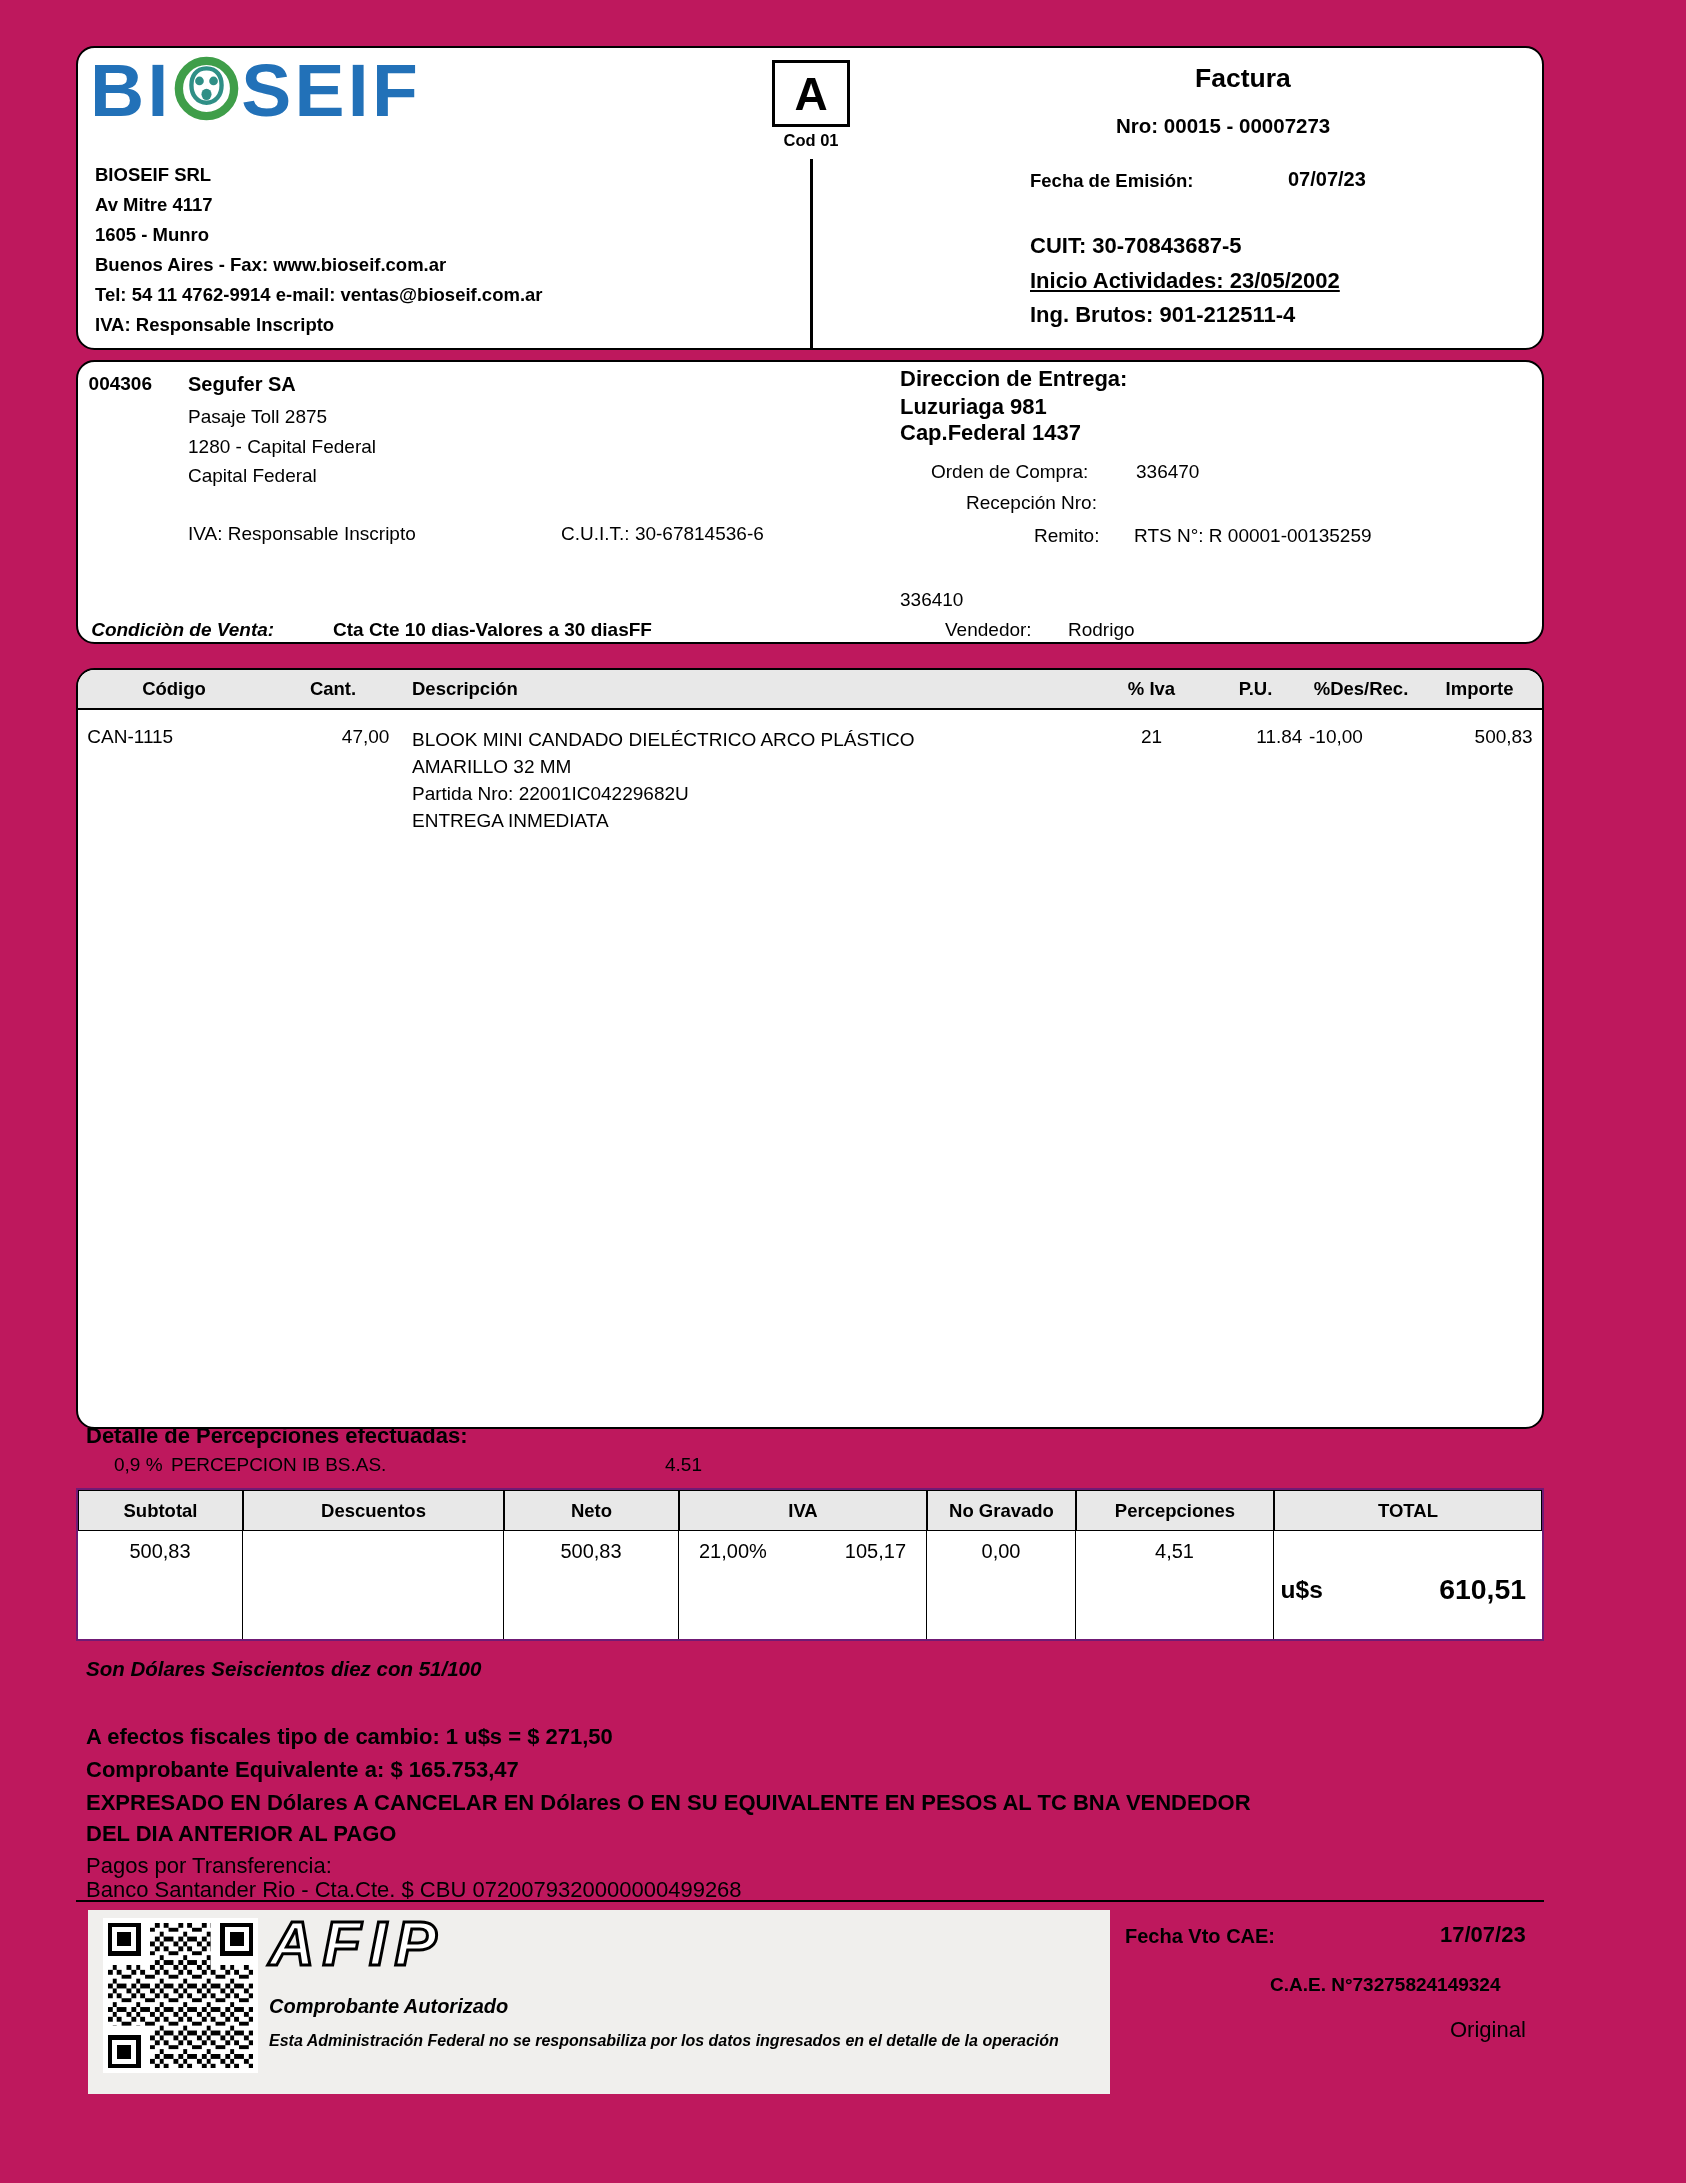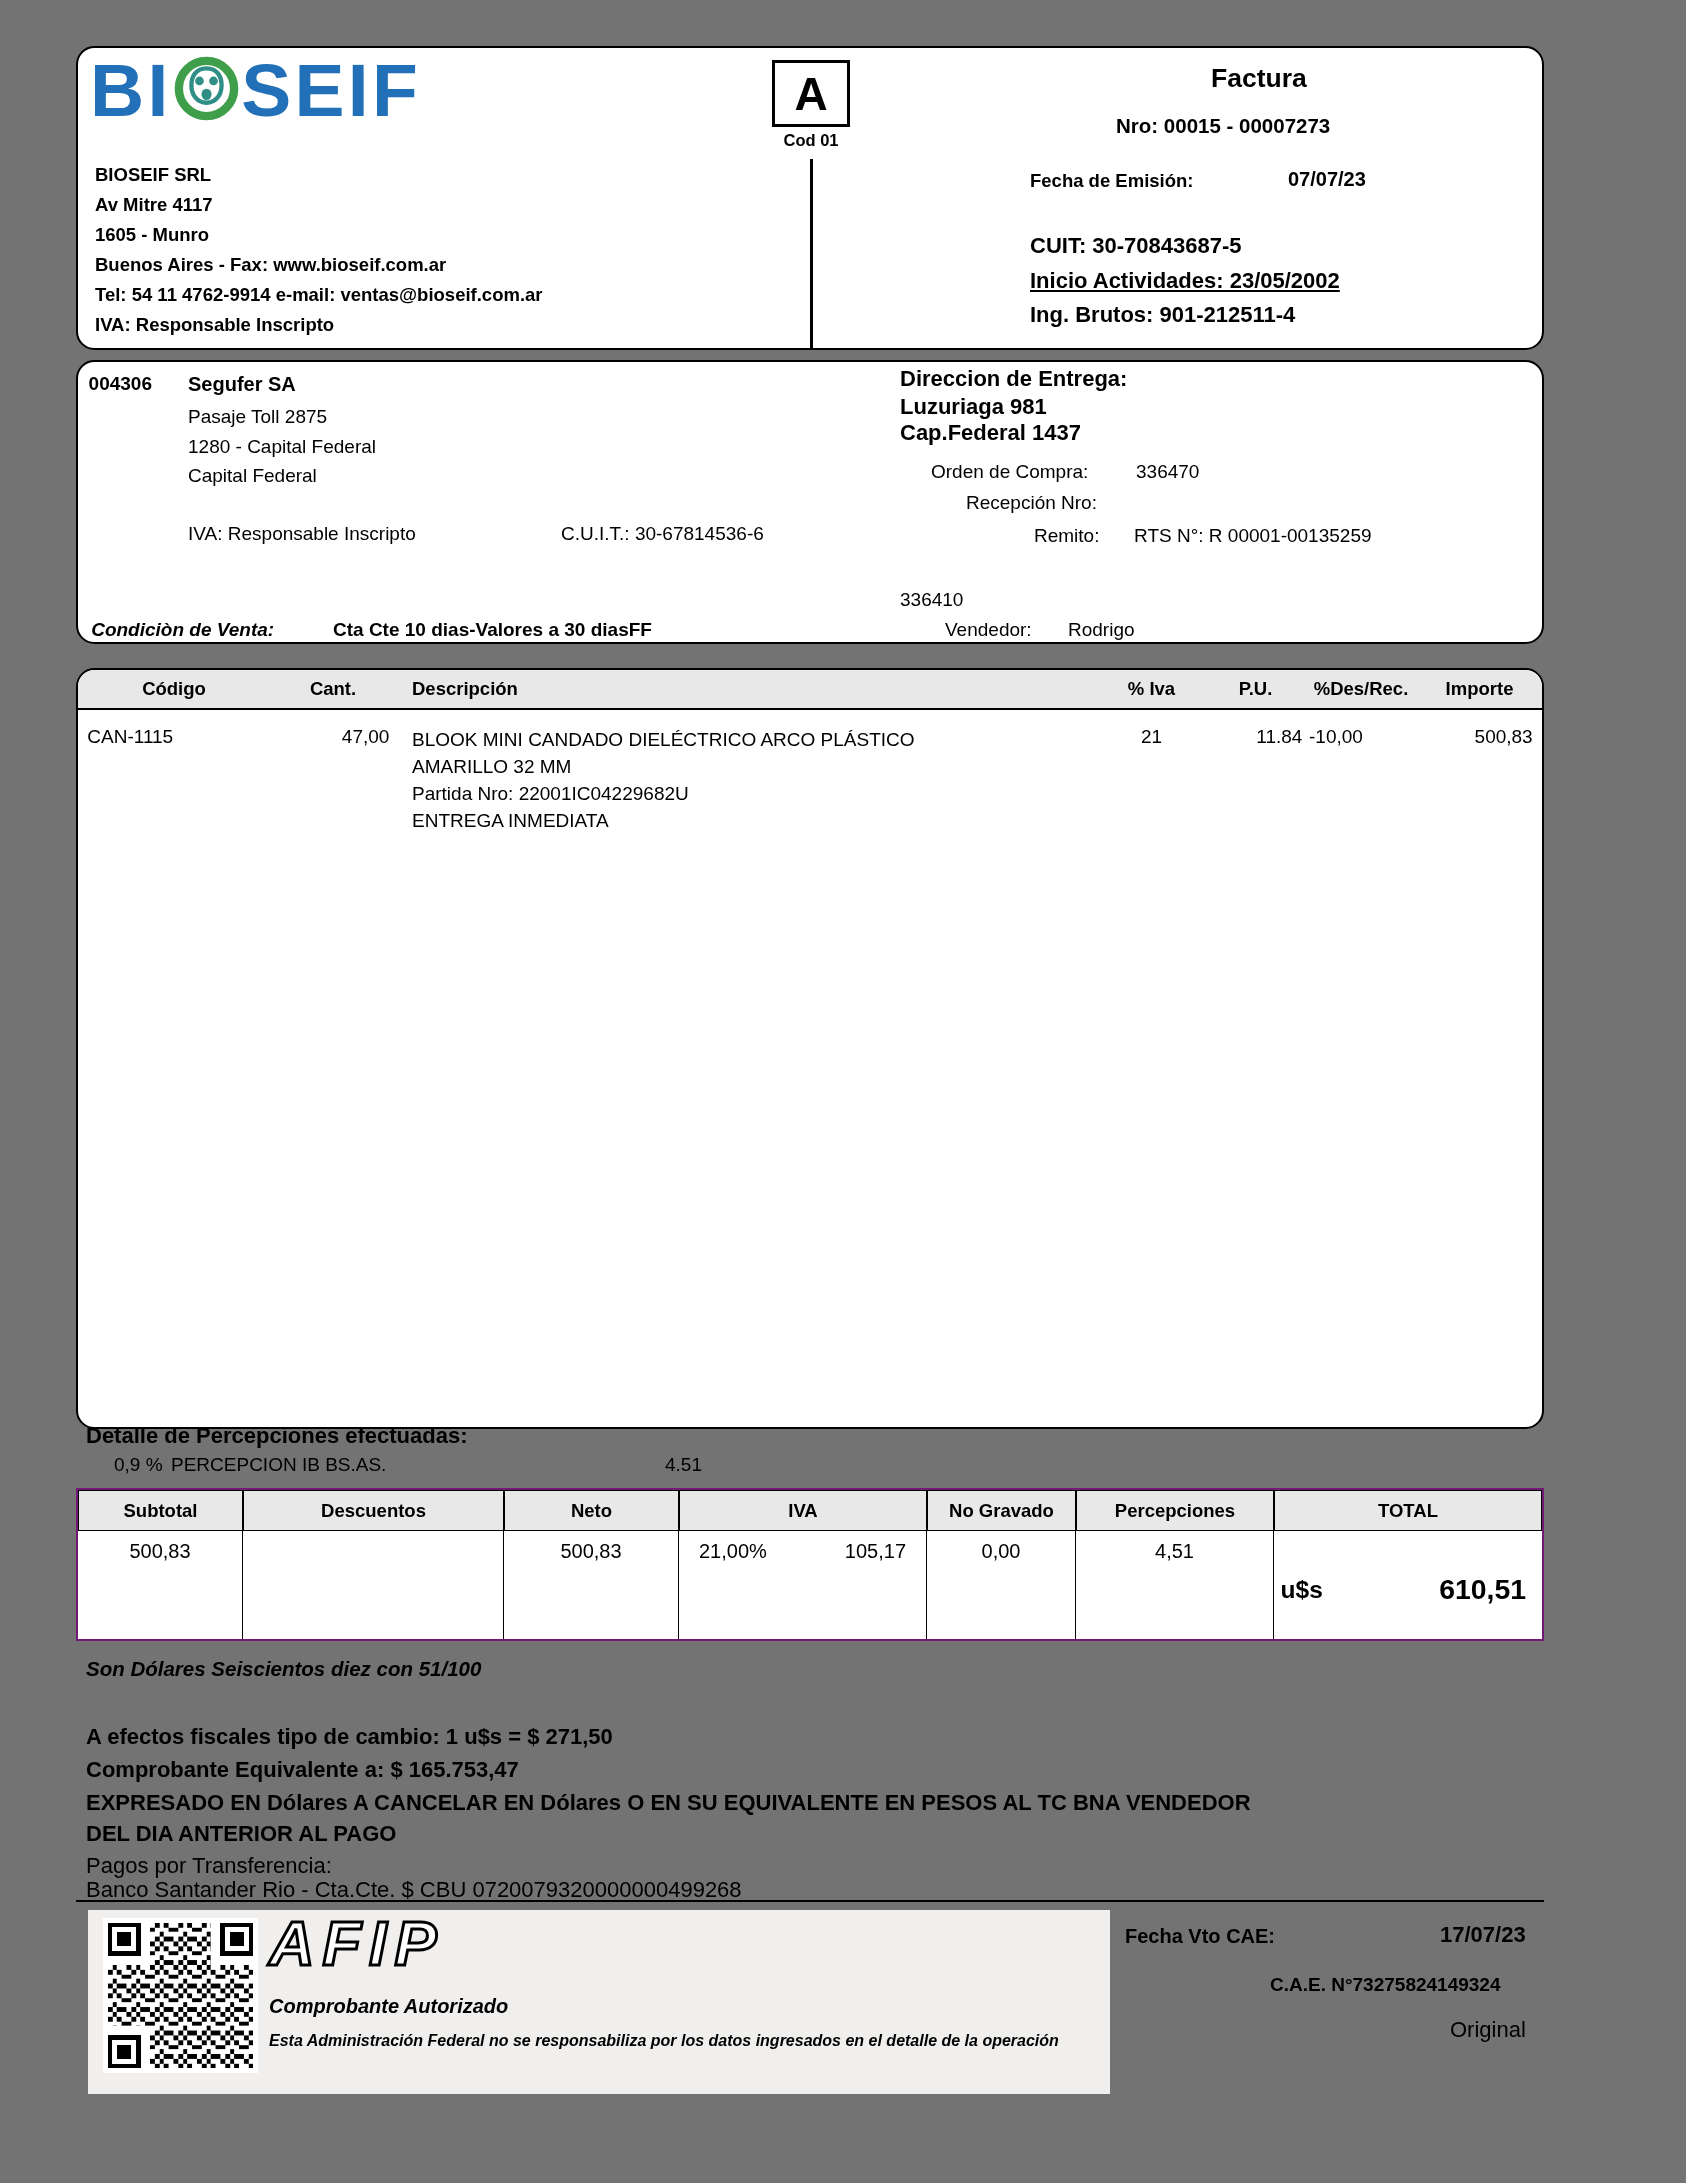--- a/index.html
+++ b/index.html
@@ -1,18 +1,18 @@
 <!DOCTYPE html>
 <html style="--logo-blue: #2271b8; --logo-green: #3f9e49; --logo-teal: #2f8f86; --table-header-bg: #e8e8e8; --footer-panel-bg: #f0efed;font-size:10.6px"><head>
 <meta charset="utf-8">
 <style>
   * { margin:0; padding:0; box-sizing:border-box; }
   html,body { background:#ffffff; }
   .page {
-    position:relative; width:1687px; height:2183px; background:#737373;
+    position:relative; width:1687px; height:2183px; background:#be185d;
     color:#000; font-family:"Liberation Sans", sans-serif; font-size:19px;
   }
   .abs { position:absolute; }
   .b { font-weight:bold; }
   .bi { font-weight:bold; font-style:italic; }
   .box { position:absolute; border:2.6px solid #000; border-radius:18.5px; background:#fff; }
 
   
   .header-box { left:76px; top:46px; width:1468px; height:304px; }
   .logo { left:12px; top:5.3px; font-size:75px; font-weight:bold;
@@ -90,21 +90,21 @@
       <div>Buenos Aires - Fax: www.bioseif.com.ar</div>
       <div>Tel: 54 11 4762-9914  e-mail: ventas@bioseif.com.ar</div>
       <div>IVA: Responsable Inscripto</div>
     </div>
     <div class="abs doc-letter-box">
       <span>A</span>
     </div>
     <div class="abs doc-code">Cod  01</div>
     <div class="abs vline"></div>
     <div class="abs hdr-right">
-      <div class="abs b fs40" style="left:165px;top:14.6px;margin-left:16px;">Factura</div>
+      <div class="abs b fs40" style="left:165px;top:14.6px;">Factura</div>
       <div class="abs b fs31" style="left:86px;top:66px;">Nro: 00015 - 00007273</div>
       <div class="abs b fs28" style="left:0;top:122px;">Fecha de Emisión:</div>
       <div class="abs b fs30" style="left:258px;top:120px;">07/07/23</div>
       <div class="abs b fs27" style="left:0;top:185px;">CUIT: 30-70843687-5</div>
       <div class="abs b fs27" style="left:0;top:220px;text-decoration:underline;">Inicio Actividades: 23/05/2002</div>
       <div class="abs b fs27" style="left:0;top:254px;">Ing. Brutos: 901-212511-4</div>
     </div>
   </div>
 
   <div class="box client-box">

